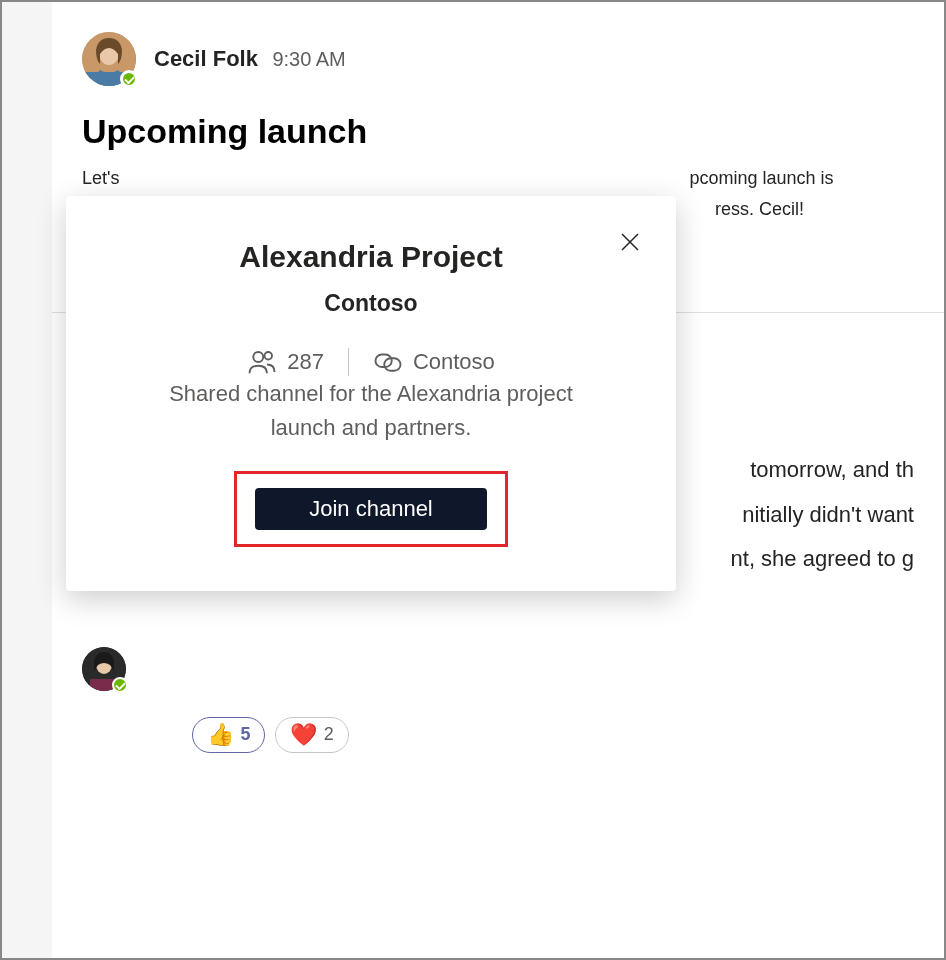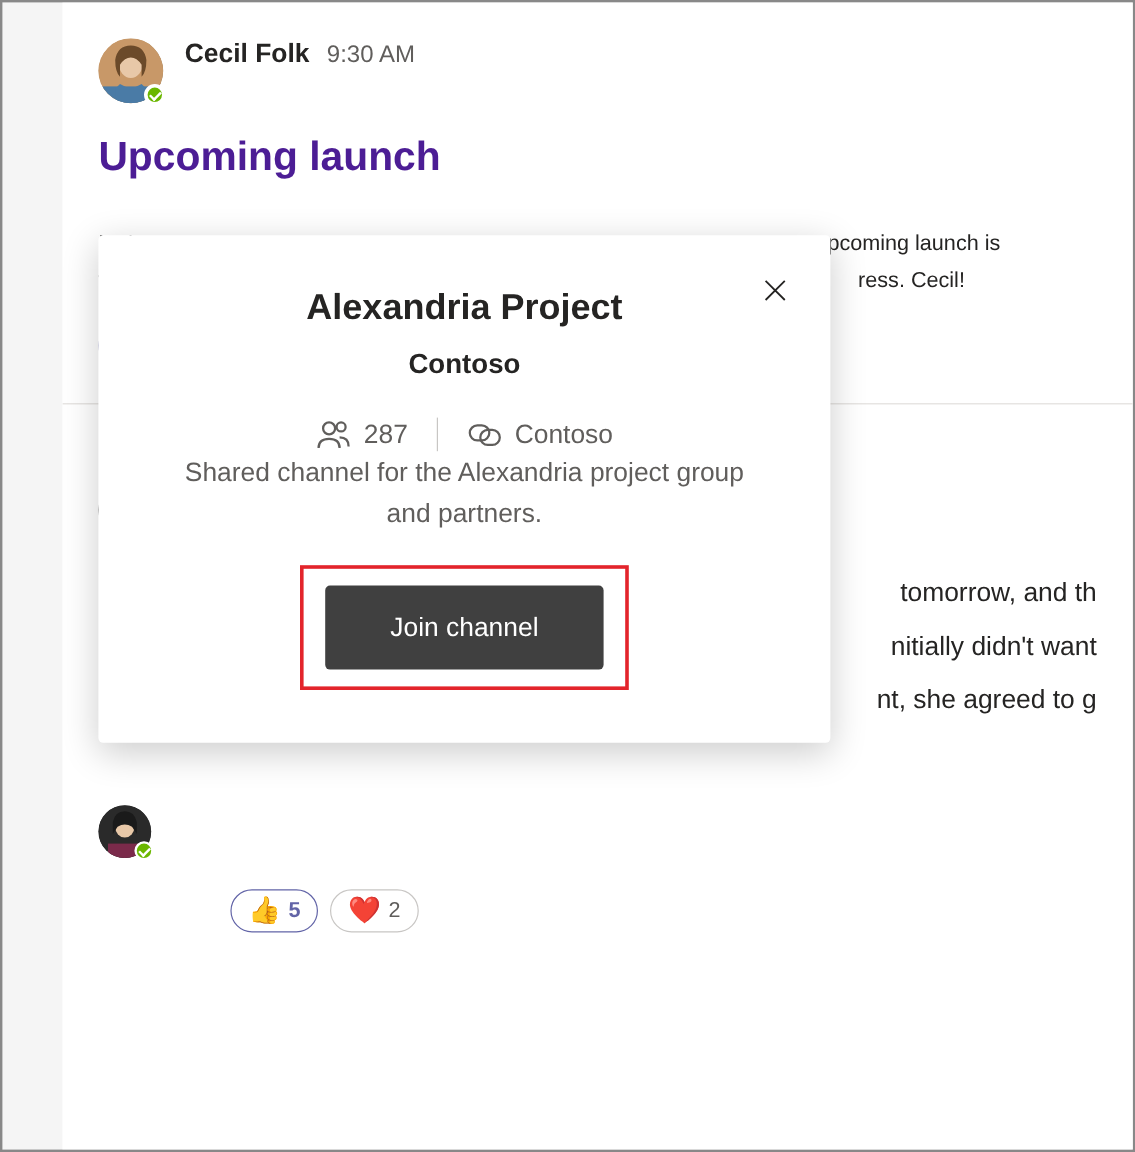--- a/index.html
+++ b/index.html
@@ -17,21 +17,21 @@
     margin: 0 0 0 50px;
     padding: 30px 0 0 0;
     height: 100%;
     overflow: hidden;
   }
   .post {
     padding: 0 30px 20px 30px;
   }
   .post-header {
     display: flex;
-    align-items: flex-start;
+    align-items: center;
     gap: 18px;
     margin-bottom: 26px;
   }
   .avatar-wrap {
     position: relative;
     width: 54px;
     height: 54px;
   }
   .avatar {
     width: 54px;
@@ -71,22 +71,22 @@
     color: #252423;
   }
   .timestamp {
     font-size: 20px;
     color: #605e5c;
     margin-left: 10px;
   }
   .post-title {
     font-size: 34px;
     font-weight: 700;
-    color: #4c1d95;
-    margin-bottom: 36px;
+    color: #000000;
+    margin-bottom: 12px;
   }
   .post-body {
     font-size: 18px;
     color: #252423;
     line-height: 1.7;
   }
   .reactions {
     display: flex;
     gap: 10px;
     margin-top: 22px;
@@ -127,21 +127,21 @@
     font-size: 22px;
     color: #252423;
     line-height: 1.75;
     padding-left: 80px;
     padding-right: 30px;
   }
 
   
   .modal {
     position: absolute;
-    left: 80px;
+    left: 64px;
     top: 194px;
     width: 610px;
     background: #fff;
     box-shadow: 0 8px 30px rgba(0,0,0,0.2);
     border-radius: 4px;
     padding: 40px 50px 44px 50px;
     text-align: center;
   }
   .modal-close {
     position: absolute;
@@ -184,26 +184,26 @@
     line-height: 1.55;
     margin-bottom: 26px;
     padding: 0 20px;
   }
   .highlight-box {
     display: inline-block;
     border: 3px solid #e3242b;
     padding: 14px 18px;
   }
   .join-btn {
-    background: #404040;
+    background: #0f172a;
     color: #fff;
     border: none;
     font-size: 22px;
     font-weight: 500;
-    padding: 22px 54px;
+    padding: 8px 54px;
     border-radius: 4px;
     cursor: pointer;
   }
   .icon-svg { width: 30px; height: 30px; }
 </style>
 </head>
 <body>
 
 <div class="chat-container">
 
@@ -323,17 +323,17 @@
     </span>
     <span class="meta-sep"></span>
     <span class="meta-item">
       <svg class="icon-svg" viewBox="0 0 24 24">
           <rect x="2" y="6" width="13" height="10" rx="5" fill="none" stroke="#605e5c" stroke-width="1.5"></rect>
           <rect x="9" y="9" width="13" height="10" rx="5" fill="none" stroke="#605e5c" stroke-width="1.5"></rect>
         </svg>
       <span>Contoso</span>
     </span>
   </div>
-  <div class="modal-desc">Shared channel for the Alexandria project group and partners.</div>
+  <div class="modal-desc">Shared channel for the Alexandria project launch and partners.</div>
   <div class="highlight-box">
     <button class="join-btn">Join channel</button>
   </div>
 </div>
 
 </body></html>

